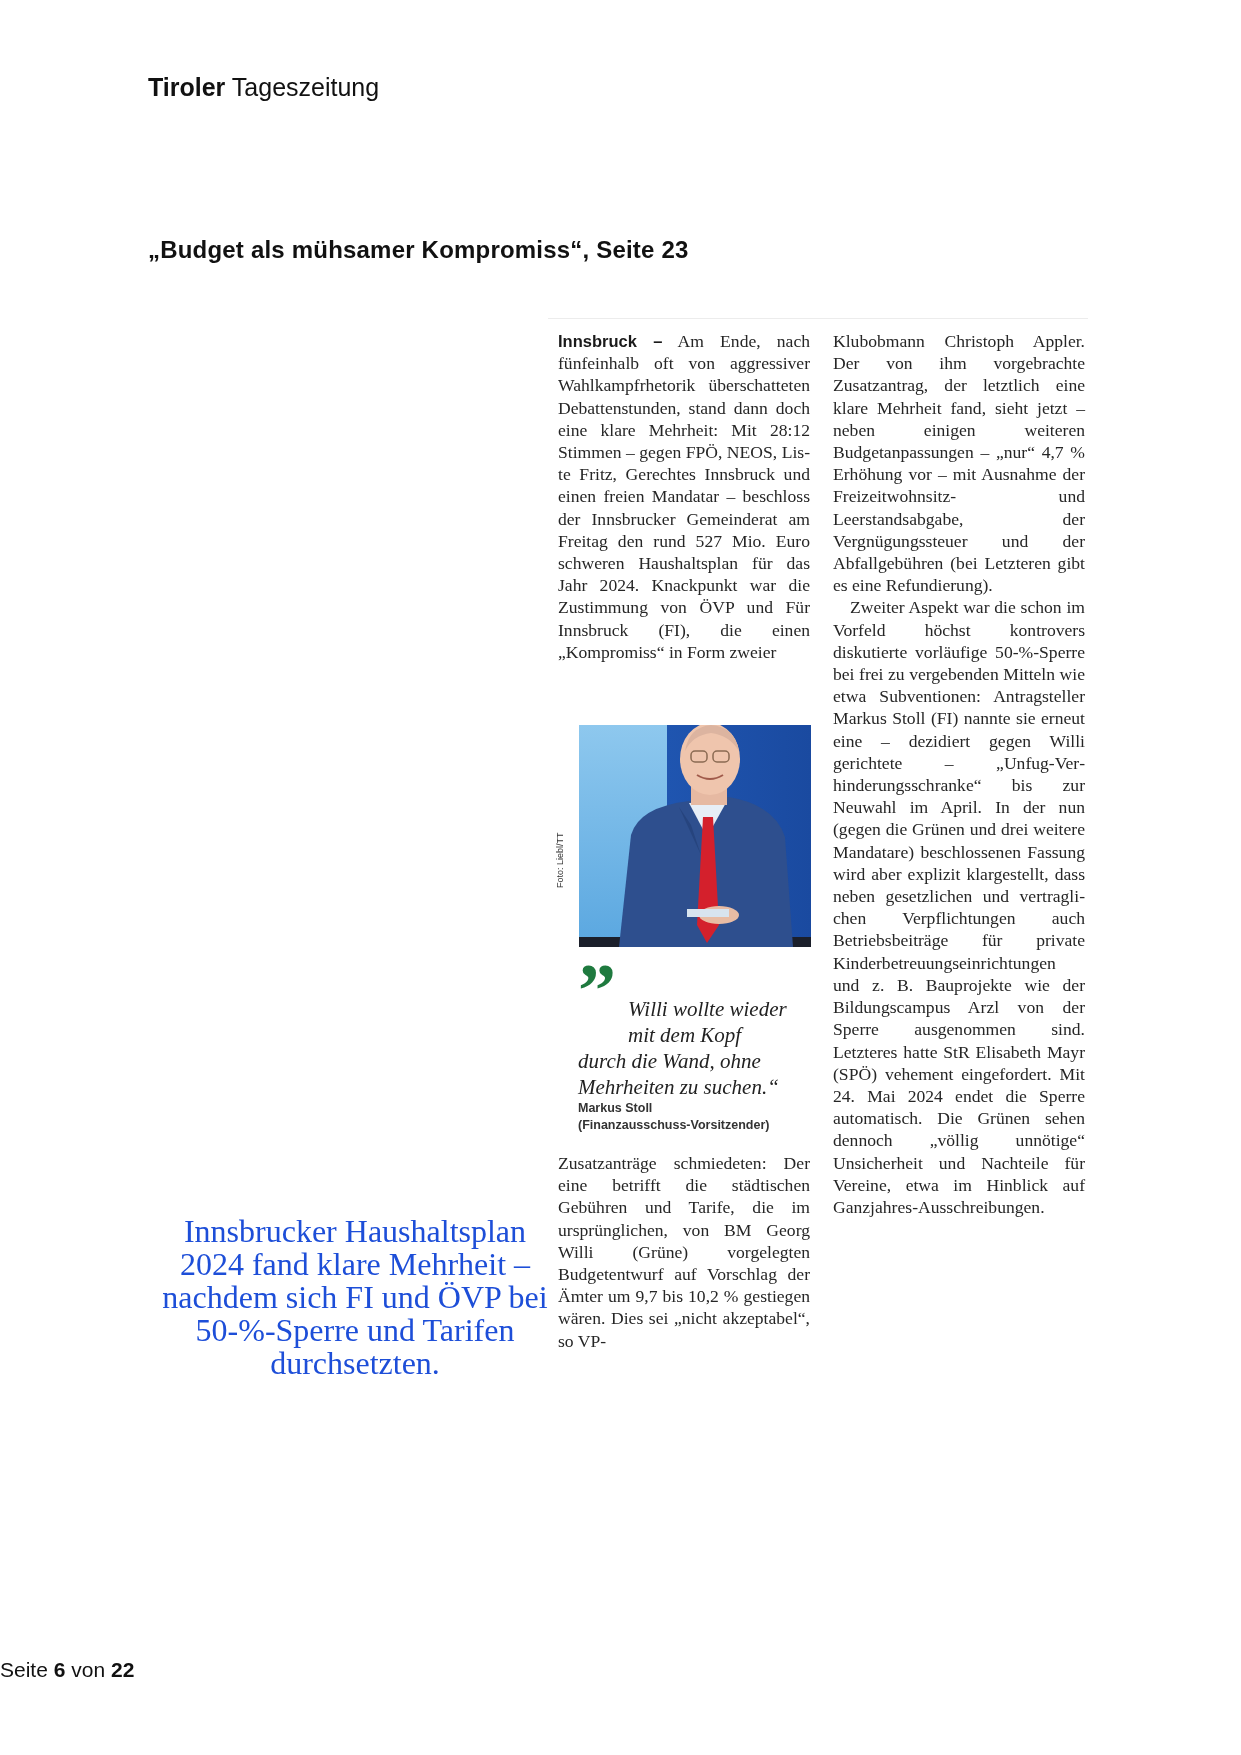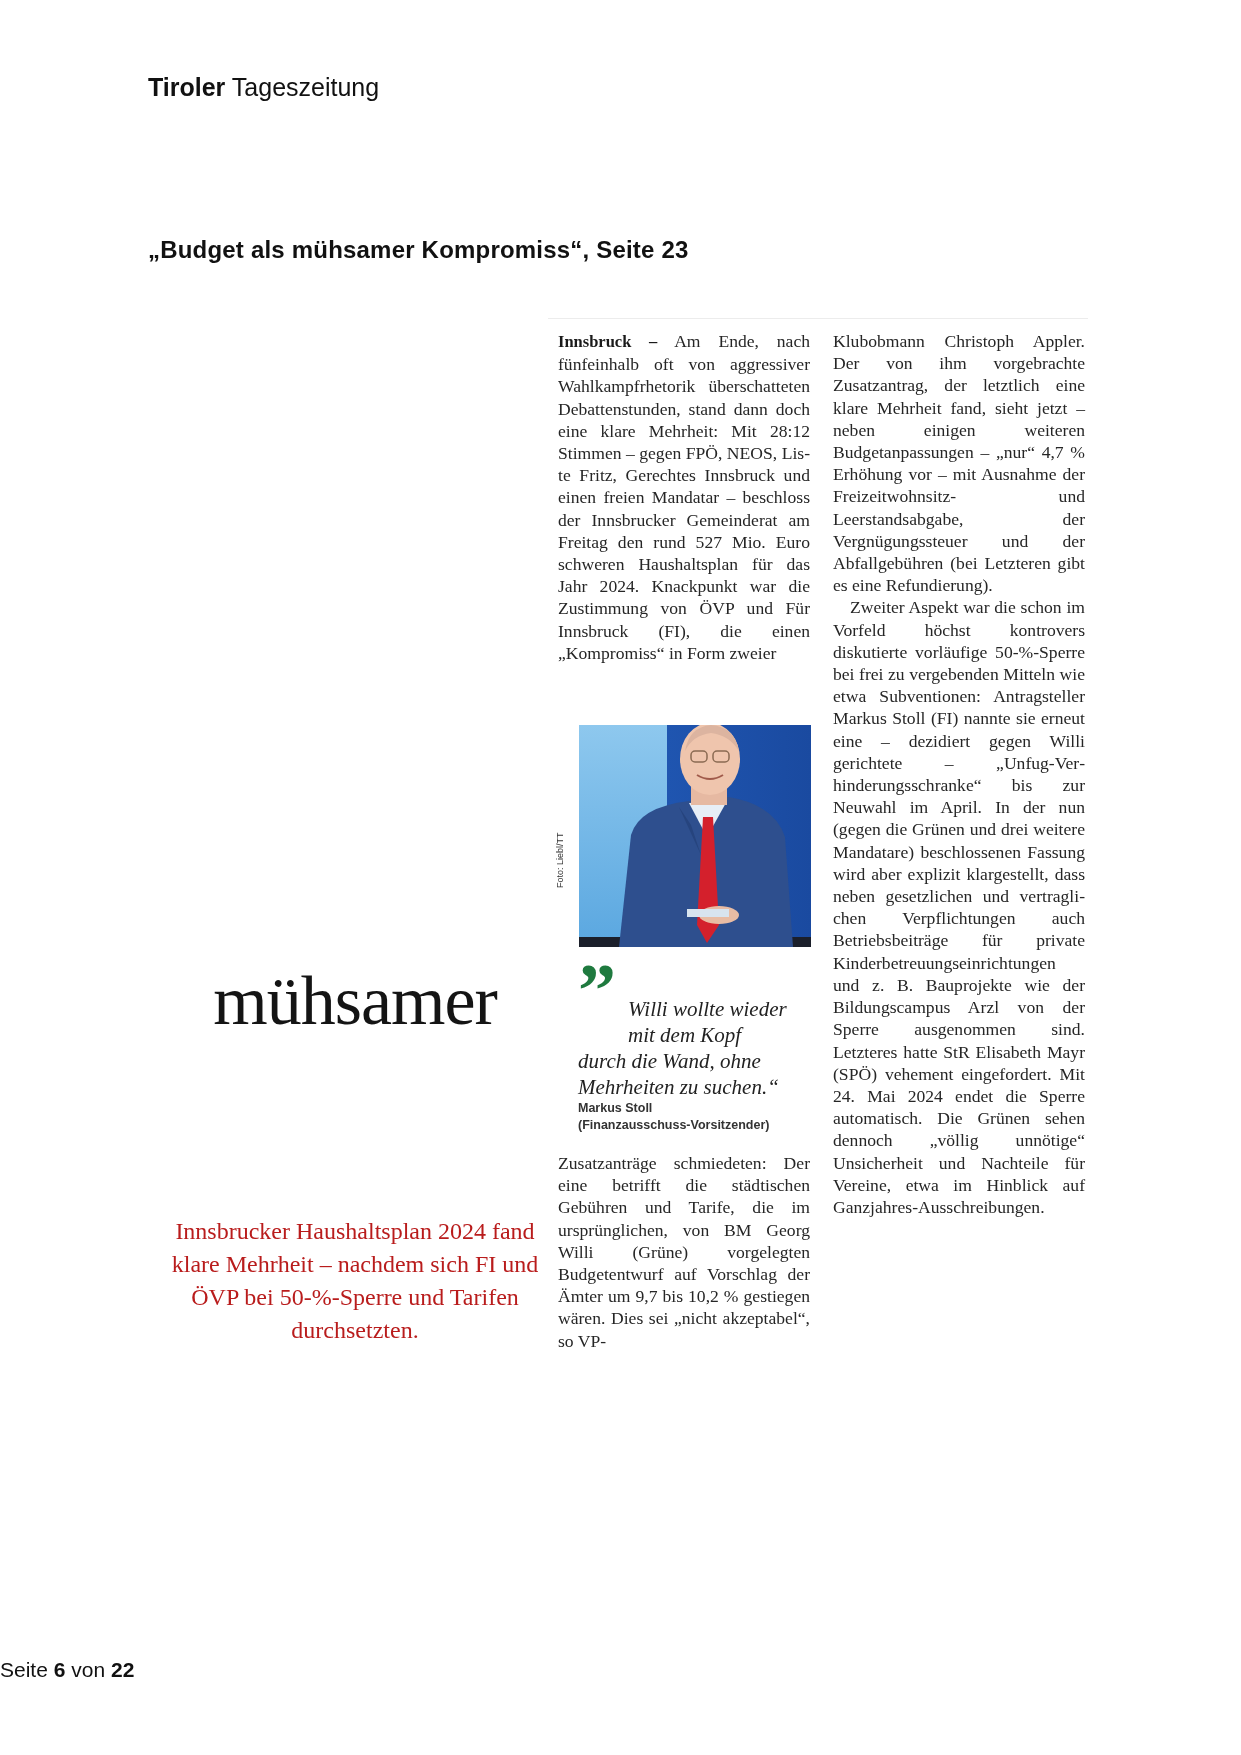--- a/index.html
+++ b/index.html
@@ -6,28 +6,28 @@
   body { width:1241px; height:1755px; position:relative; overflow:hidden; color:#1a1a1a; }
   .publication { position:absolute; left:148px; top:73px; font-family:"Liberation Sans", sans-serif; font-size:25px; color:#111; }
   .publication b { font-weight:bold; }
   .ref-title { position:absolute; left:148px; top:236px; font-family:Liberation Sans, sans-serif; font-size:24px; font-weight:bold; color:#111; letter-spacing:0.2px; }
   .clipping { position:absolute; left:150px; top:318px; width:940px; height:1040px; }
   .clip-topline { position:absolute; left:398px; top:0; width:540px; height:1px; background:#ececec; }
   .headline { position:absolute; left:10px; top:650px; width:390px; text-align:center;
     font-family:"Liberation Serif", serif; font-size:70px; line-height:66px; color:#141414; letter-spacing:-1px; }
   .headline div { white-space:nowrap; }
   .subhead { position:absolute; left:10px; top:897px; width:390px; text-align:center;
-    font-family:"Liberation Serif", serif; font-size:24px; line-height:33px; color:#b91c1c; }
+    font-family:"Liberation Serif", serif; font-size:32px; line-height:33px; color:#1d4ed8; }
   .col { position:absolute; font-family:"Liberation Serif", serif; font-size:17.6px; line-height:22.2px; color:#262626; text-align:justify; hyphens:manual; }
   .col p { margin:0; }
   .col .indent { text-indent:17px; }
   .col1 { left:408px; top:12px; width:252px; }
   .col1b { left:408px; top:834px; width:252px; }
   .col2 { left:683px; top:12px; width:252px; }
-  .dateline { font-family:Liberation Serif, serif; font-weight:bold; font-size:16.5px; color:#1a1a1a; }
+  .dateline { font-family:Liberation Sans, sans-serif; font-weight:bold; font-size:16.5px; color:#1a1a1a; }
   .italic { font-style:italic; }
   .photo { position:absolute; left:429px; top:407px; width:232px; height:222px; overflow:hidden; background:#2f66b8; }
   .photo svg { display:block; }
   .credit { position:absolute; left:405px; top:570px; font-family:"Liberation Sans", sans-serif; font-size:9px; color:#333; transform:rotate(-90deg); transform-origin:left top; white-space:nowrap; }
   .quote { position:absolute; left:428px; top:642px; width:240px; }
   .quote-mark { position:absolute; left:0; top:0; font-family:"Liberation Serif", serif; font-weight:bold; font-size:76px; line-height:60px; color:#1f7a3f; }
   .quote-text { font-family:"Liberation Serif", serif; font-style:italic; font-size:21px; line-height:26px; color:#222; }
   .quote-text .first { padding-left:50px; display:block;margin-top:36px; }
   .quote-author { font-family:"Liberation Sans", sans-serif; font-weight:bold; font-size:12.5px; line-height:17px; color:#333; }
   .page-footer { position:absolute; left:0; width:1241px; top:1658px; text-align:left; font-family:"Liberation Sans", sans-serif; font-size:21px; color:#111; }
@@ -37,21 +37,20 @@
 <body>
 
 <div class="publication"><b>Tiroler</b> <span>Tageszeitung</span></div>
 
 <div class="ref-title">„Budget als mühsamer Kompromiss“, Seite 23</div>
 
 <div class="clipping">
   <div class="clip-topline"></div>
 
   <div class="headline">
-    <div>mühsamer</div>
   </div>
 
   <div class="subhead">Innsbrucker Haushaltsplan 2024 fand klare Mehrheit – nachdem sich FI und ÖVP bei 50-%-Sperre und Tarifen durchsetzten.</div>
 
   <div class="col col1">
     <p><span class="dateline">Innsbruck –</span> <span>Am Ende, nach fünfeinhalb oft von aggressi­ver Wahlkampfrhetorik über­schatteten Debattenstunden, stand dann doch eine klare Mehrheit: Mit 28:12 Stim­men – gegen FPÖ, NEOS, Lis­te Fritz, Gerechtes Innsbruck und einen freien Mandatar – beschloss der Innsbrucker Gemeinderat am Freitag den rund 527 Mio. Euro schweren Haushaltsplan für das Jahr 2024. Knackpunkt war die Zustimmung von ÖVP und Für Innsbruck (FI), die einen „Kompromiss“ in Form zweier</span></p>
   </div>
 
   <div class="photo">
     <svg width="232" height="222" viewBox="0 0 232 222">

